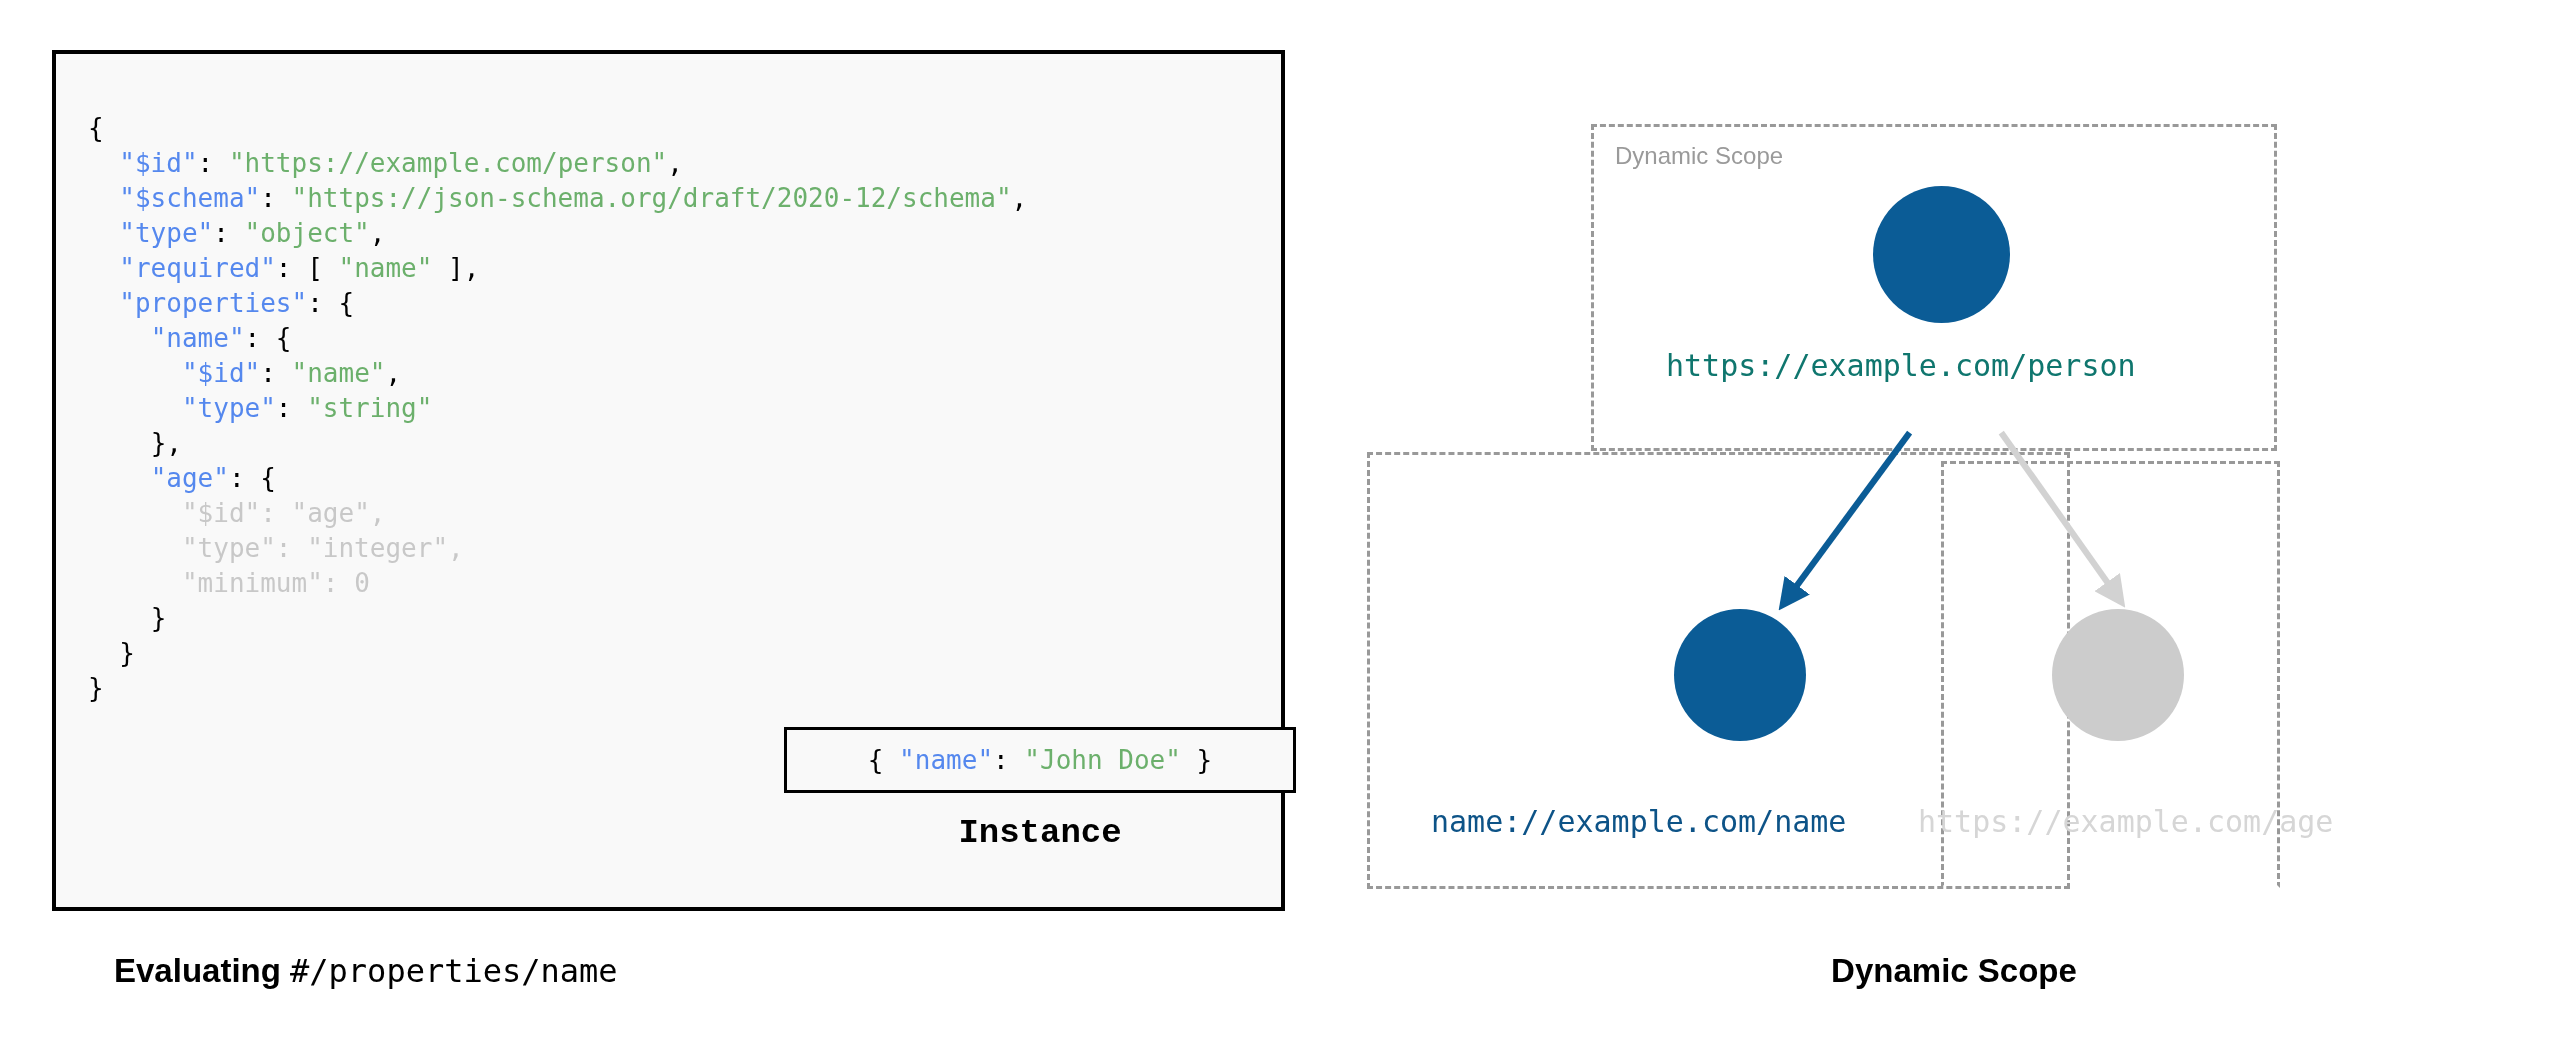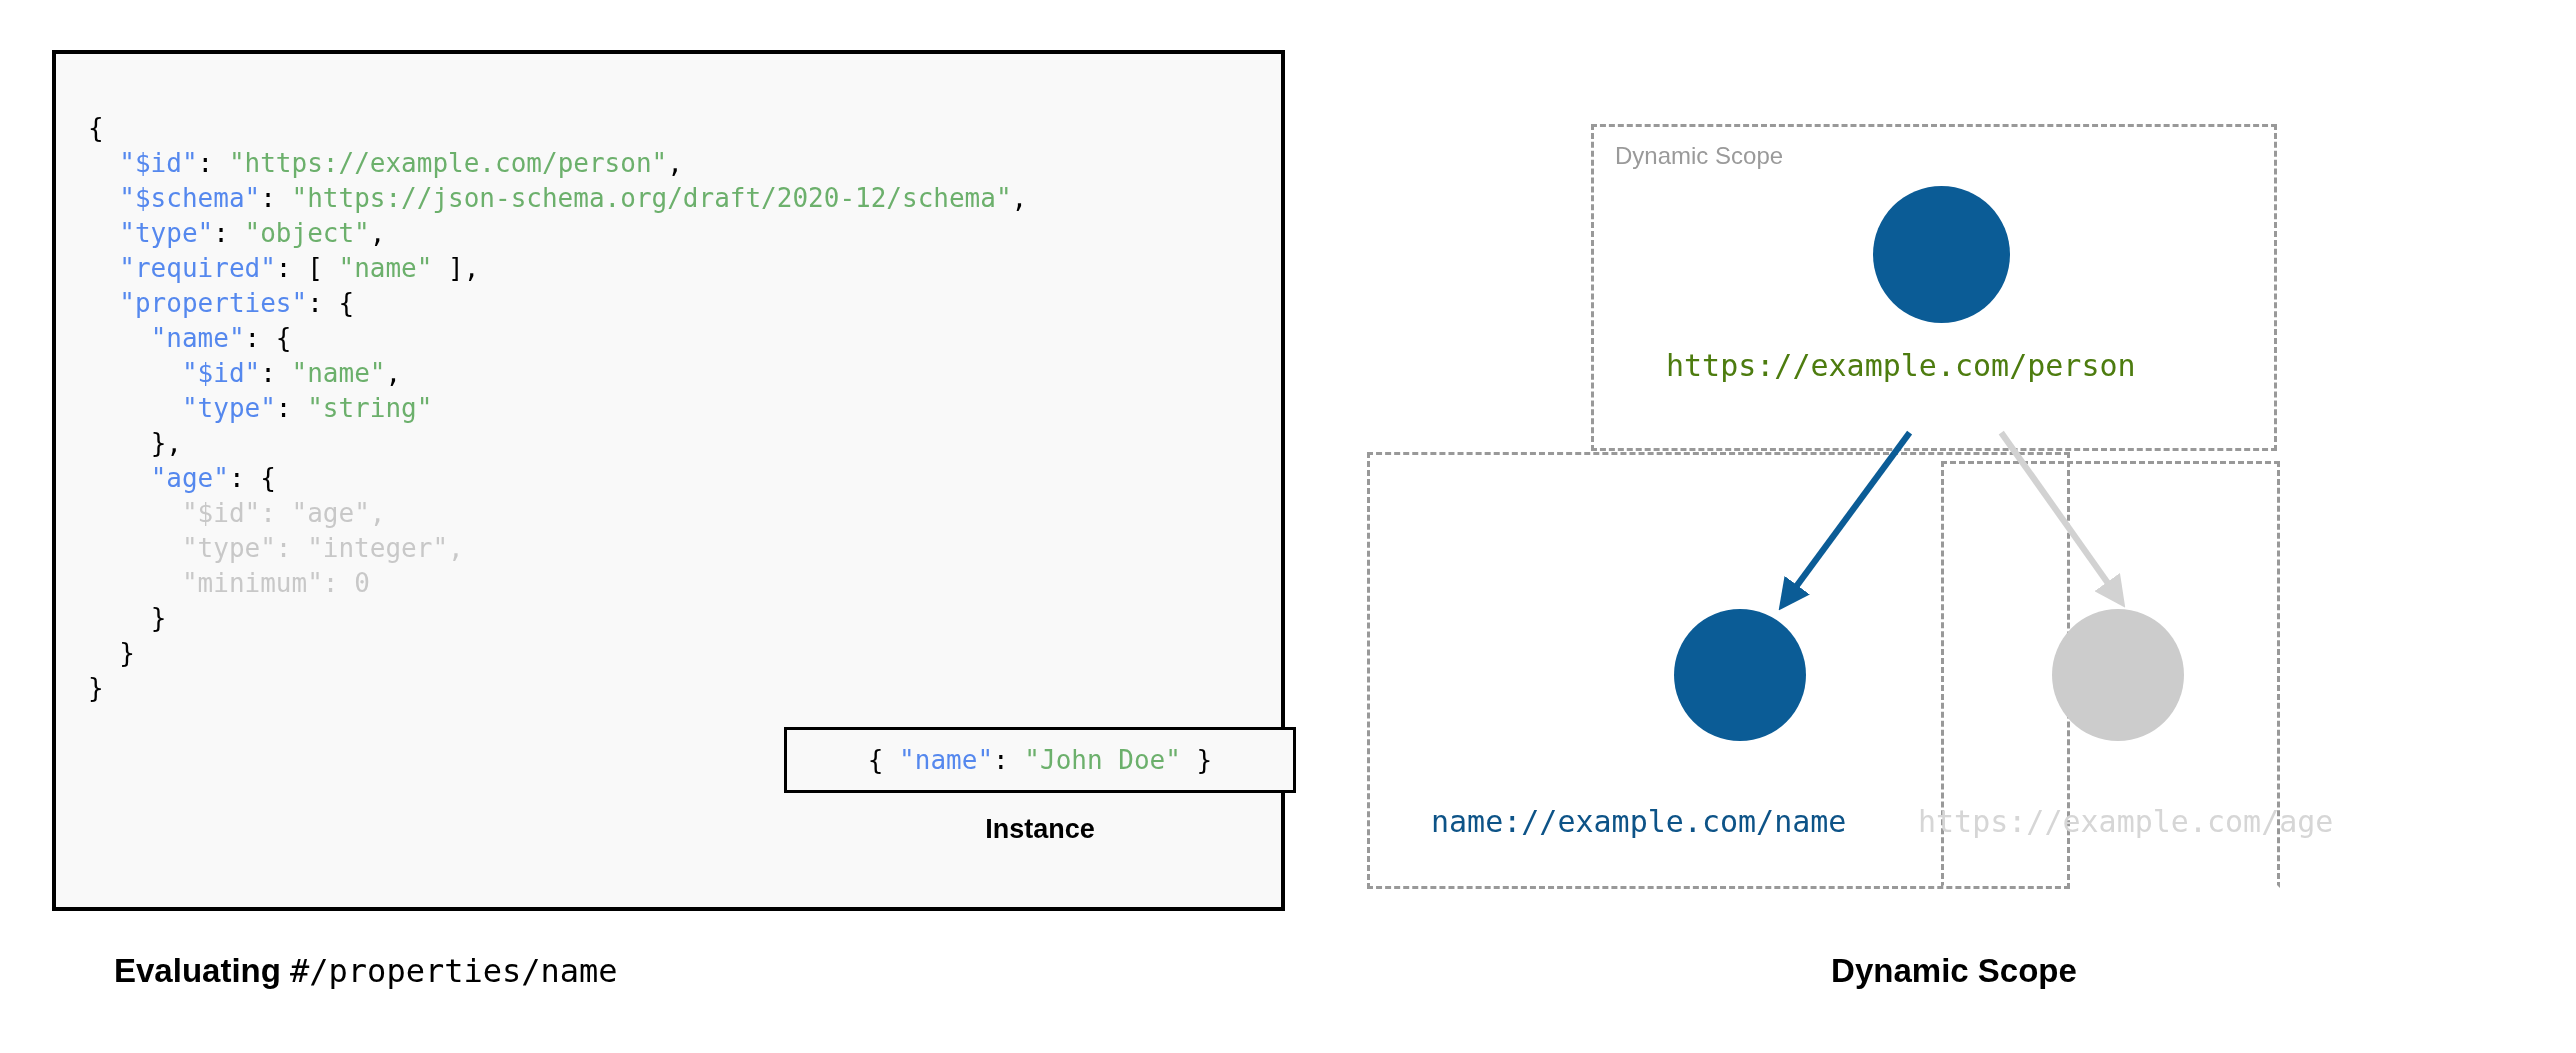--- a/index.html
+++ b/index.html
@@ -42,22 +42,22 @@
     border:3.4px solid #000000;
     display:flex;align-items:center;justify-content:center;
   }
   #instance-code{
     font-family:"DejaVu Sans Mono","Liberation Mono",monospace;
     font-size:26px;white-space:pre;color:#111;
   }
   #instance-caption{
     position:absolute;left:728px;top:760px;width:512px;
     text-align:center;
-    font-size:27px;font-weight:bold;color:#000;
-    font-family:Liberation Sans, sans-serif;
+    font-size:34px;font-weight:bold;color:#000;
+    font-family:Liberation Mono, monospace;
   }
 
   
   #left-caption{
     position:absolute;left:114px;top:952px;
     font-size:33px;color:#000;white-space:nowrap;
   }
   #left-caption .cap-bold{
     font-family:"Liberation Sans", sans-serif;font-weight:bold;text-align:center;
   }
@@ -91,21 +91,21 @@
   .node-circle{position:absolute;border-radius:50%;}
   #node-person{left:541px;top:186px;width:137px;height:137px;background:#0b5c96;}
   #node-name  {left:342px;top:609px;width:132px;height:132px;background:#0b5c96;}
   #node-age   {left:720px;top:609px;width:132px;height:132px;background:#cccccc;}
 
   .node-label{
     position:absolute;
     font-family:"DejaVu Sans Mono","Liberation Mono",monospace;
     font-size:30px;white-space:nowrap;
   }
-  #label-person{left:334px; top:348px; color:#4d7c0f;}
+  #label-person{left:334px; top:348px; color:#0f766e;}
   #label-name  {left:99px; top:804px;color:#0d5387;}
   #label-age   {left:586px;top:804px;color:#d6d6d6;}
 
   #arrow-layer{position:absolute;left:0;top:0;width:1244px;height:1053px;pointer-events:none;}
 
   
   #right-caption{
     position:absolute;left:0;top:952px;width:1244px;
     text-align:center;
     font-size:33px;font-weight:bold;color:#000;

